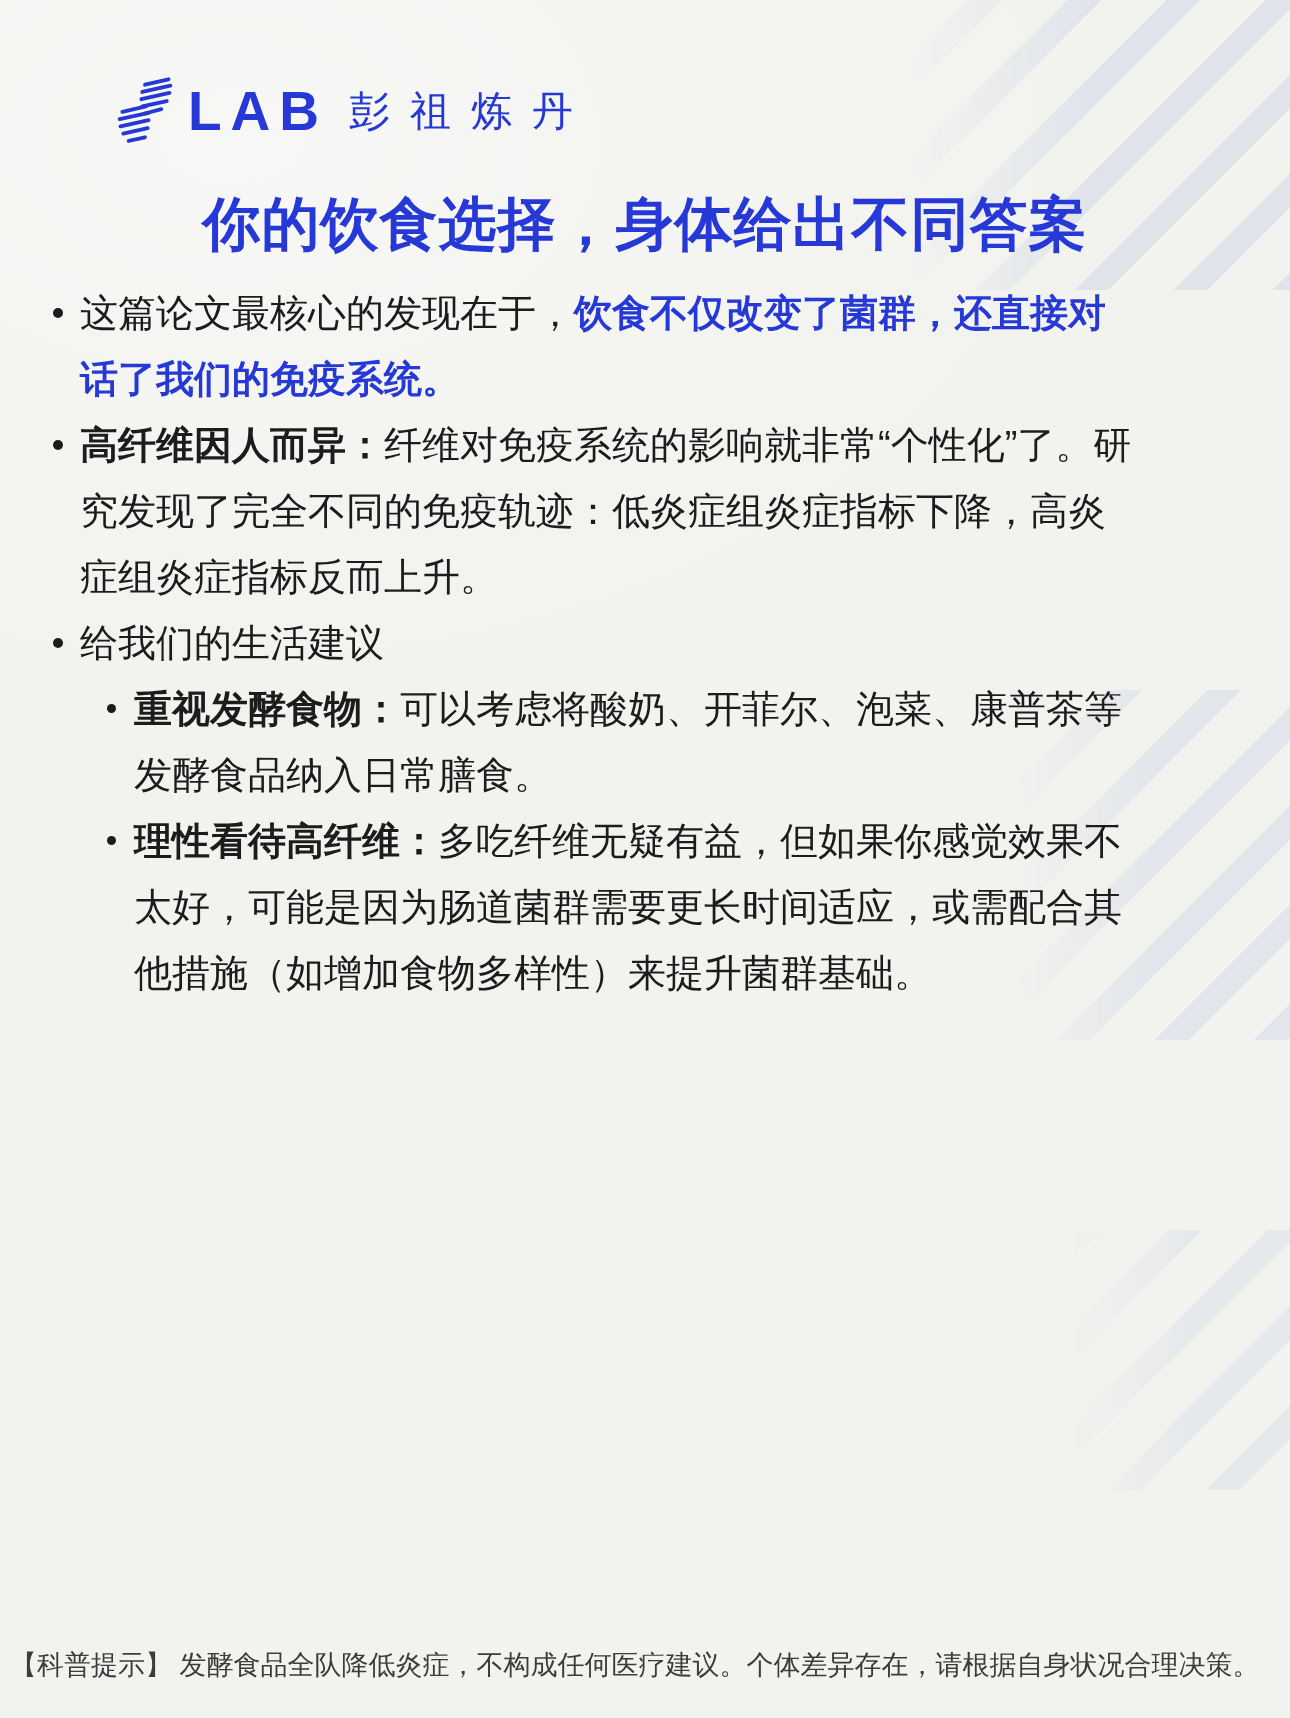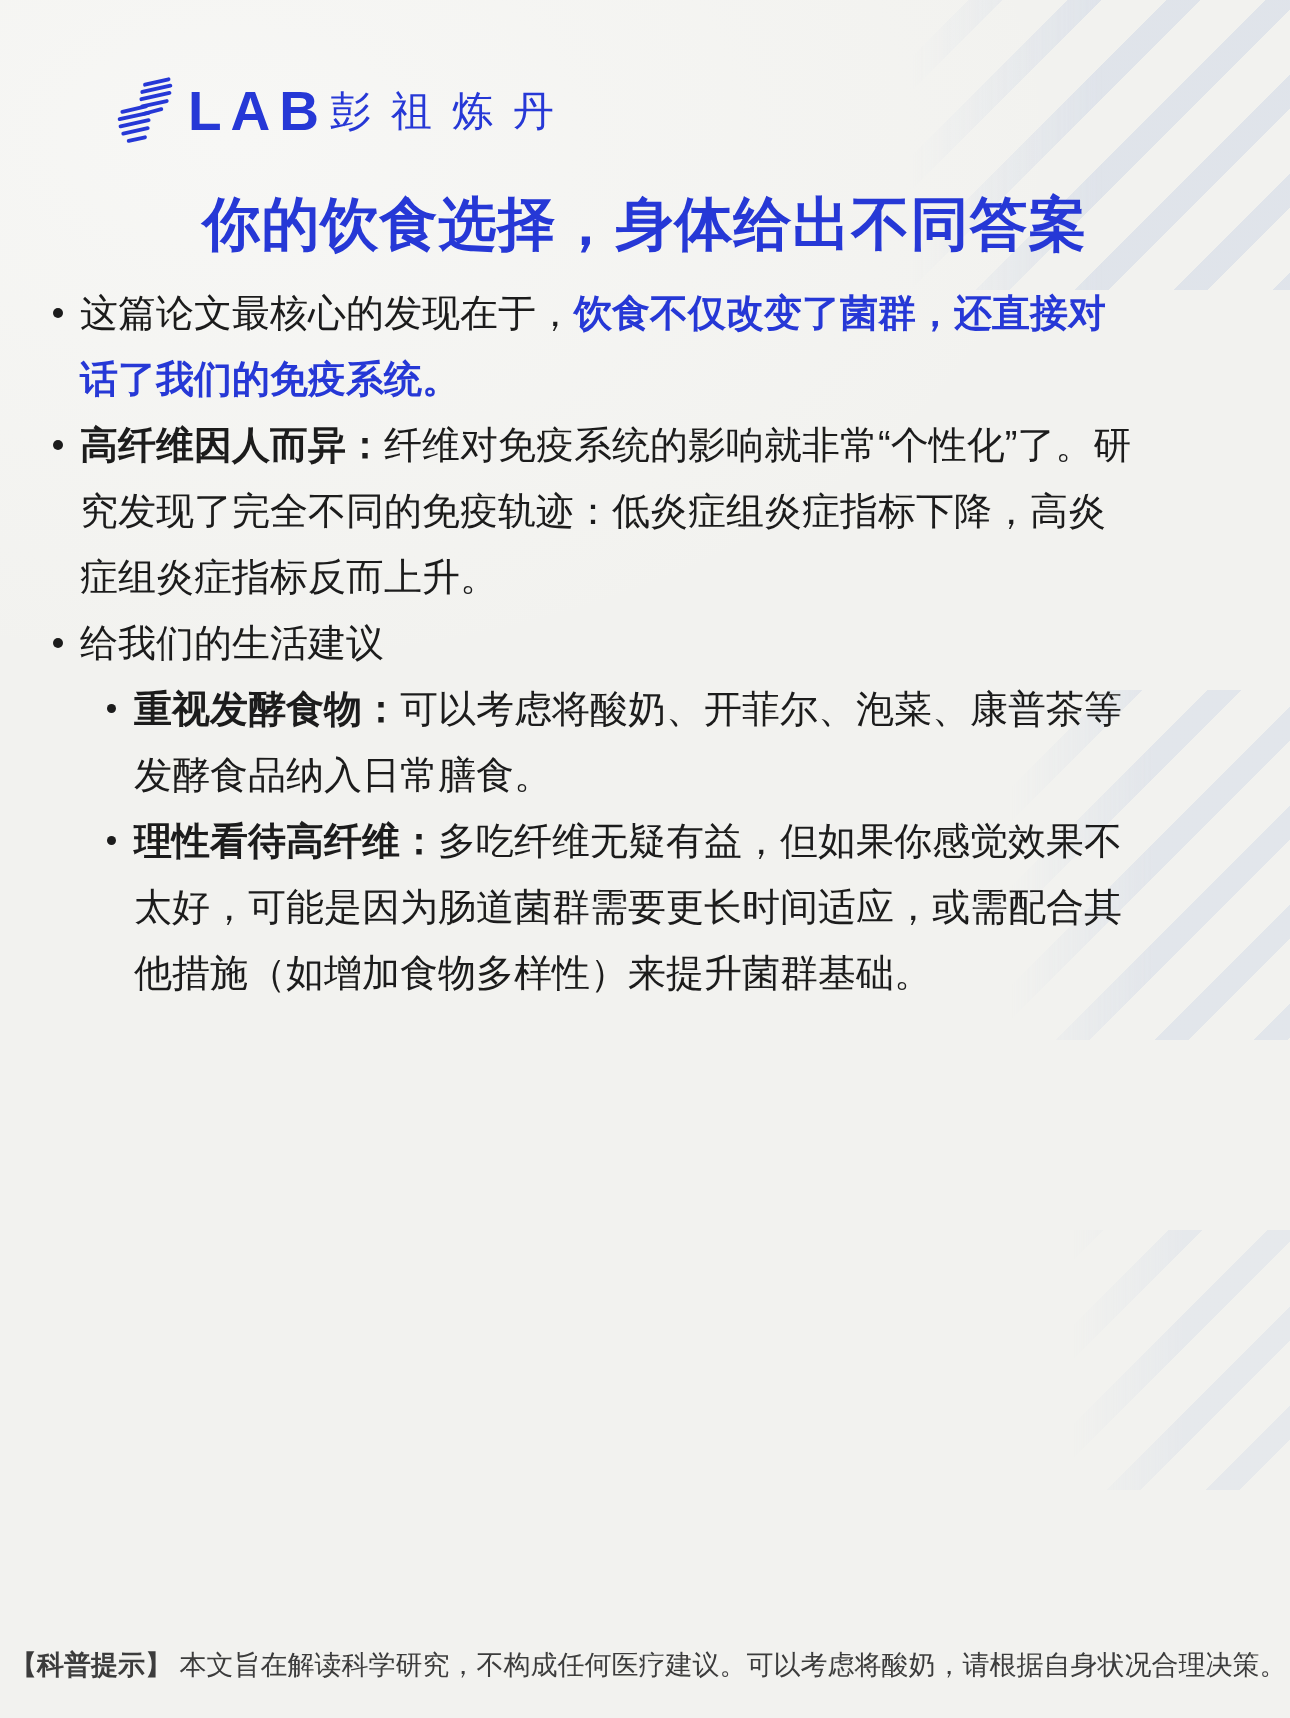--- a/index.html
+++ b/index.html
@@ -35,21 +35,21 @@
     display: flex; align-items: center;
     color: var(--accent, #2638d6);
   }
   .logo-en {
     font-size: 55px; font-weight: 800; letter-spacing: 9px;
     line-height: 1;
   }
   .logo-icon { margin: 0 14px 0 18px; color: var(--accent, #2638d6); }
   .logo-cn {
     font-size: 41px; font-weight: 400; letter-spacing: 20px;
-    margin-left: 2px; line-height: 1; white-space: nowrap;
+    margin-left: 21px; line-height: 1; white-space: nowrap;
   }
 
   
   .page-title {
     position: absolute; top: 188px; left: 0; right: 0;
     margin: 0; text-align: center;
     font-size: 58px; line-height: 1.25; font-weight: 900;
     letter-spacing: 1px;
     color: var(--accent, #2638d6);
   }
@@ -71,21 +71,21 @@
   .run.bold { font-weight: 700; }
   .run.blue-bold { font-weight: 700; color: var(--accent, #2638d6); }
 
   
   .footer {
     position: absolute; top: 1645px; left: 10px; right: 4px;
     font-size: 27px; line-height: 40px;
     color: var(--footer-text, #3c3c3c);
     white-space: nowrap;
   }
-  .footer-tag { font-weight: 700; }
+  .footer-tag { font-weight: 400; }
 </style>
 </head>
 <body>
 
 <div class="page">
 
   <div class="stripe stripe-a"></div>
   <div class="stripe stripe-b"></div>
   <div class="stripe stripe-c"></div>
 
@@ -137,16 +137,16 @@
       </div>
       <div class="bullet level-2">
         <span class="dot"></span>
         <div class="btext">
           <div class="para"><span class="run bold">理性看待高纤维：</span><span class="run normal">多吃纤维无疑有益，但如果你感觉效果不太好，可能是因为肠道菌群需要更长时间适应，或需配合其他措施（如增加食物多样性）来提升菌群基础。</span></div>
         </div>
       </div>
     </main>
 
   <footer class="footer">
-    <span class="footer-tag">【科普提示】</span><span> 本文旨在解读科学研究，不构成任何医疗建议。可以考虑将酸奶，请根据自身状况合理决策。</span>
+    <span class="footer-tag">【科普提示】</span><span> 发酵食品全队降低炎症，不构成任何医疗建议。个体差异存在，请根据自身状况合理决策。</span>
   </footer>
 
 </div>
 
 </body></html>

